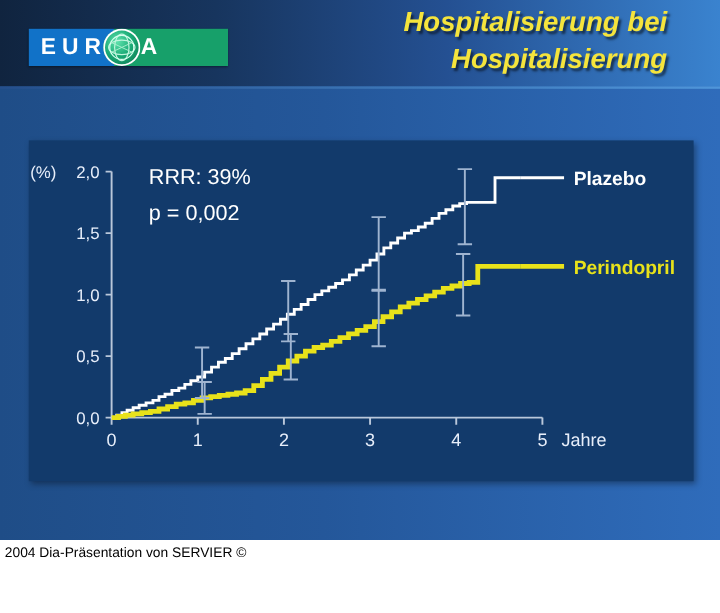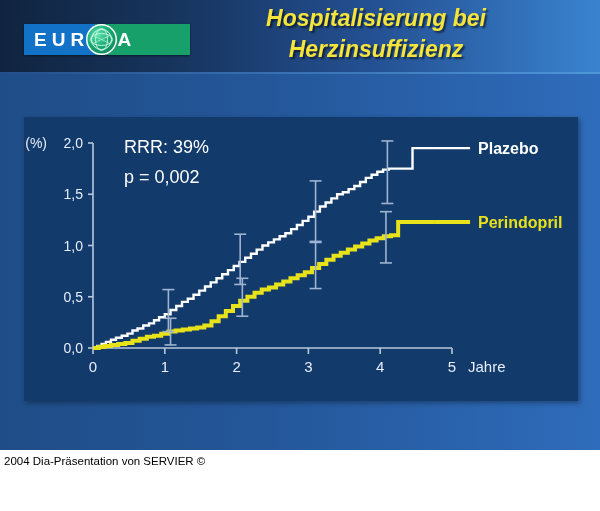--- a/index.html
+++ b/index.html
@@ -78,21 +78,21 @@
     background: radial-gradient(circle at 38% 34%, #5fe3ad 0%, #18a874 45%, #0a6c48 100%);
     box-shadow: 0 0 0 1.5px #ffffff inset;
   }
   .logo-globe svg { display:block; }
 
   
   #title {
     position: absolute;
     right: 44px; top: 3px;
     width: 360px;
-    text-align: center;
+    text-align: right;
     color: #f5e43c;
     font-size: 23px;
     font-weight: bold;
     font-style: italic;
     line-height: 31px;
     text-shadow: 2px 2px 2px rgba(0,0,0,.55);
     font-family: "Liberation Sans", sans-serif;
   }
   #title .ln { display: block; }
 
@@ -146,21 +146,21 @@
         <ellipse cx="15.5" cy="15.5" rx="6" ry="11" fill="none" stroke="#bff5dd" stroke-width="1"></ellipse>
         <ellipse cx="15.5" cy="15.5" rx="11" ry="6" fill="none" stroke="#bff5dd" stroke-width="1"></ellipse>
         <ellipse cx="15.5" cy="15.5" rx="10" ry="10" fill="none" stroke="#d8fff0" stroke-width="1"></ellipse>
         <path d="M6 11 L25 20 M6 20 L25 11" stroke="#a9eecd" stroke-width="0.8" fill="none"></path>
       </svg>
     </div>
   </div>
 
   <div id="title">
     <span class="ln">Hospitalisierung bei</span>
-    <span class="ln">Herzinsuffizienz</span>
+    <span class="ln">Hospitalisierung</span>
   </div>
 
   <div id="chart-panel">
     <svg id="plot-svg" width="554" height="284" viewBox="0 0 554 284">
       <g id="axes-layer">
           <line x1="69" y1="26" x2="69" y2="231" stroke="#b9c7da" stroke-width="1.6"></line>
           <line x1="69" y1="231" x2="428" y2="231" stroke="#b9c7da" stroke-width="1.6"></line>
           <line x1="64" y1="231" x2="69" y2="231" stroke="#b9c7da" stroke-width="1.6"></line>
           <text x="59" y="236" fill="#e7eefa" font-size="14" class="svg-txt" text-anchor="end">0,0</text>
           <line x1="64" y1="179.75" x2="69" y2="179.75" stroke="#b9c7da" stroke-width="1.6"></line>

